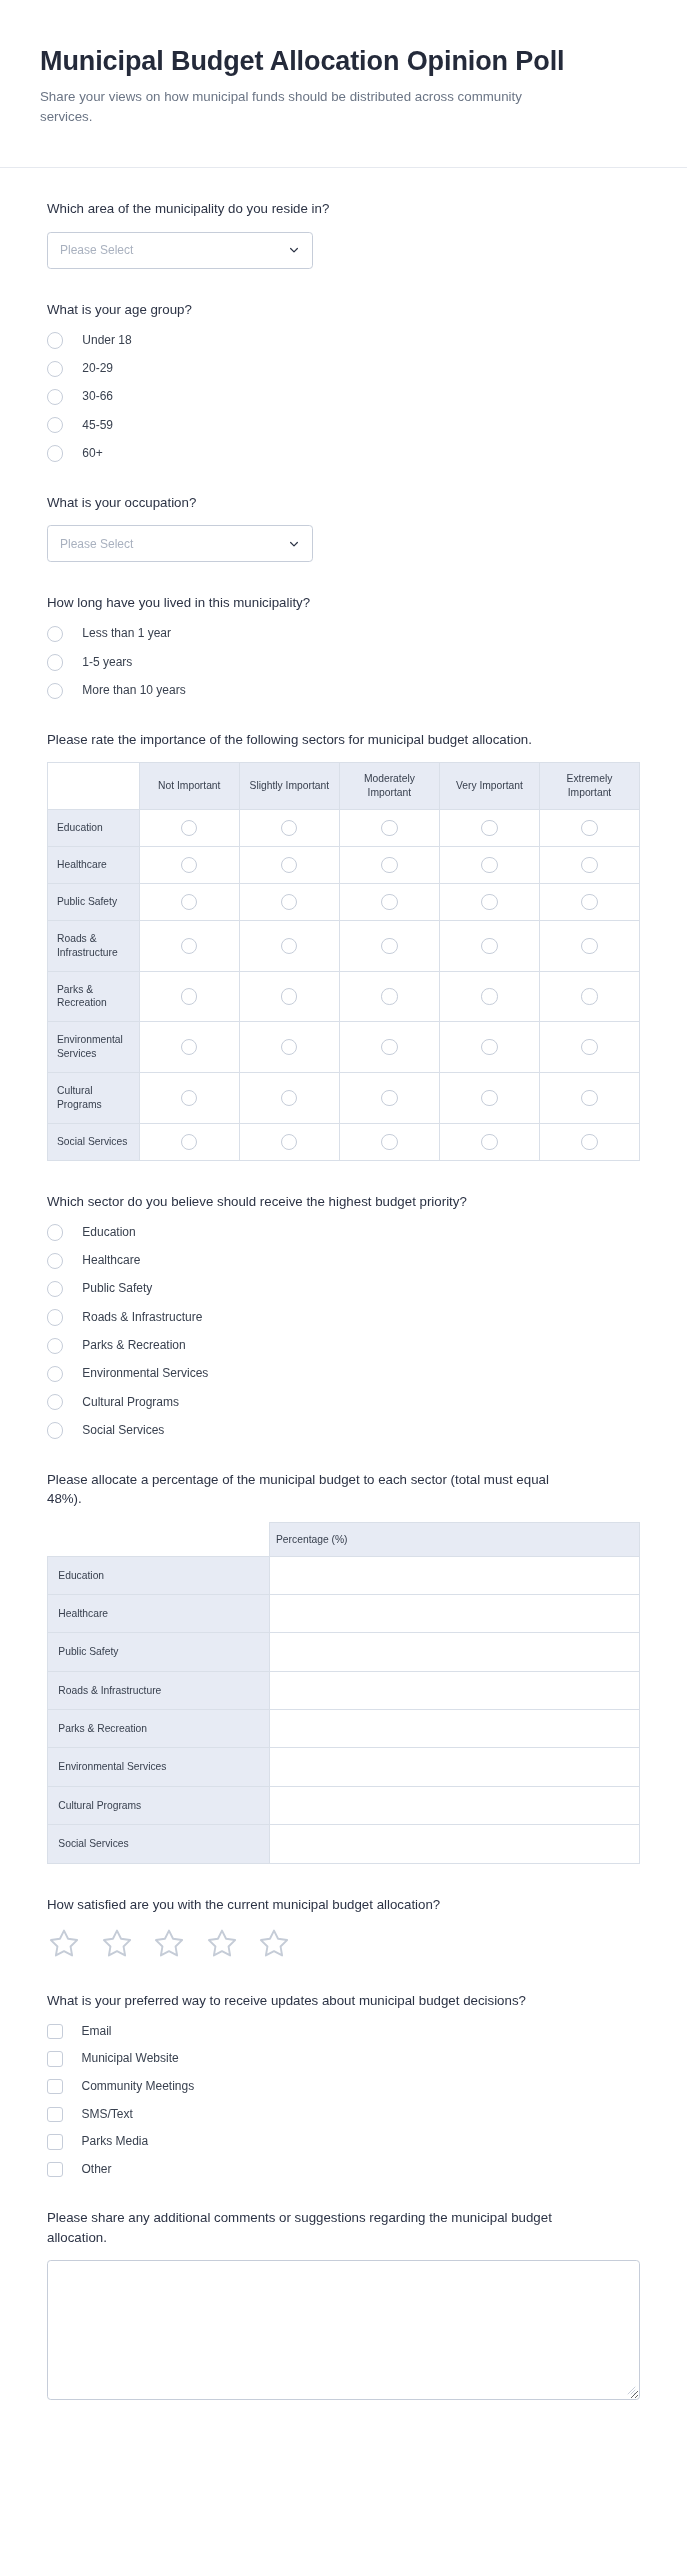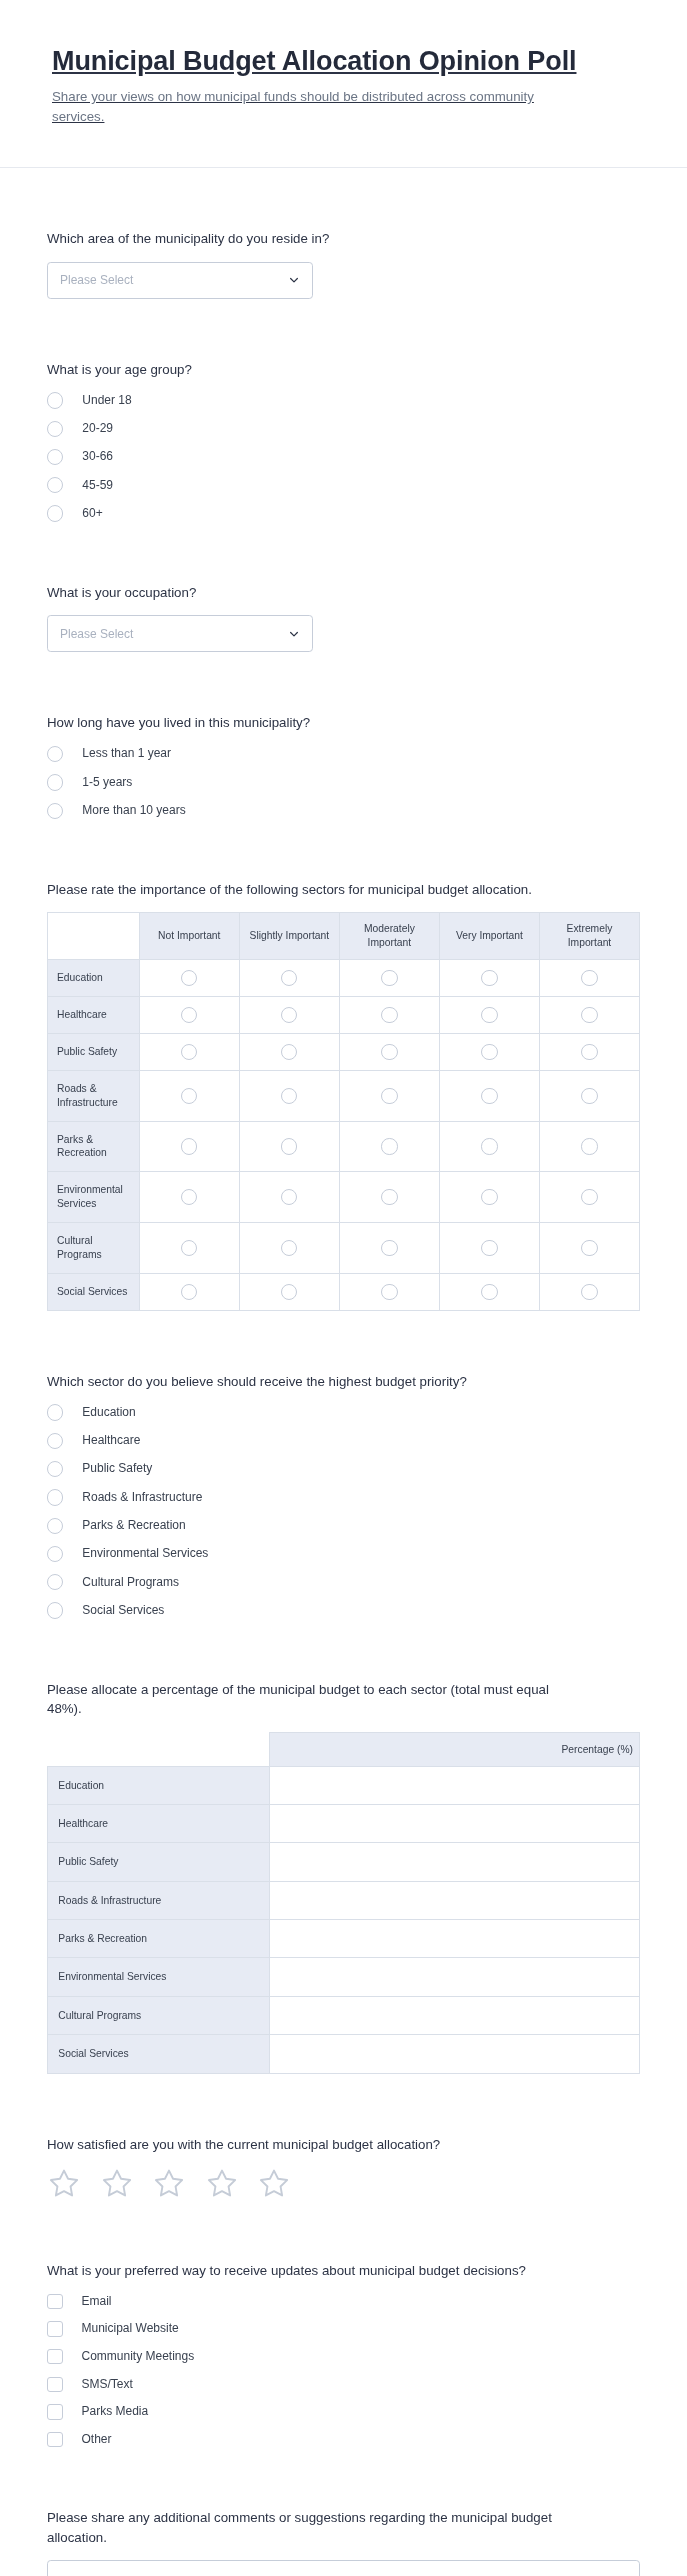--- a/index.html
+++ b/index.html
@@ -1,27 +1,27 @@
 <!DOCTYPE html>
 <html style="font-size:12px"><head>
 <meta charset="utf-8">
 <style>
   * { box-sizing: border-box; }
   html, body { margin: 0; padding: 0; background: #fff; }
   body { font-family: "Liberation Sans", sans-serif; color: #2c3345; }
   .page { width: 687px; min-height: 2576px; margin: 0 auto; background: #fff; }
 
-  .form-header { padding: 46px 52px 0; text-decoration: underline; }
+  .form-header { padding: 46px 40px 0; }
   .form-title { font-size: 27px; font-weight: 700; margin: 0 0 10.3px; color: #242a3a; letter-spacing: -0.1px; }
   .form-subtitle { font-size: 13.3px; line-height: 1.5; color: #6b7585; margin: 0; max-width: 517px; }
 
   .divider { border: none; border-top: 0.7px solid #e6e9ef; margin: 40px 0 0; width: 100%; }
 
   .form-body { padding: 0 47px; }
-  .question { margin-top: 61px; }
+  .question { margin-top: 31px; }
   .q-label { font-size: 13.3px; font-weight: 500; color: #2c3345; margin-bottom: 13.3px; max-width: 517px; line-height: 1.45; }
 
   .select { width: 266px; height: 37px; border: 0.7px solid #c6cdd9; border-radius: 3.7px;
             display: flex; align-items: center; justify-content: space-between;
             padding: 0 12px; cursor: pointer; background: #fff; }
   .select-placeholder { color: #a9b1bf; font-size: 12px; }
   .chevron { flex: 0 0 auto; }
 
   .opt { display: flex; align-items: center; gap: 19px; margin-bottom: 12px; }
   .radio { width: 16.3px; height: 16.3px; border: 1.1px solid #c6cdd9; border-radius: 50%;
@@ -35,21 +35,21 @@
   .m-corner { width: 15.5%; background: #fff; }
   .m-col { background: #e7ebf4; font-size: 10.3px; font-weight: 400; color: #39414f;
            padding: 9px 6px; text-align: center; line-height: 1.35; }
   .m-row { background: #e7ebf4; font-size: 10.3px; font-weight: 400; color: #39414f;
            padding: 11px 9px; text-align: left; line-height: 1.35; }
   .m-cell { text-align: center; padding: 9px 0; background: #fff; }
   .m-cell .radio { vertical-align: middle; }
 
   .alloc .a-blank { border: none; background: #fff; width: 222px; }
   .alloc .a-col { border: 0.7px solid #d9dfe8; background: #e7ebf4; font-size: 10.3px; font-weight: 400;
-                  color: #39414f; padding: 11px 6px; text-align: right; }
+                  color: #39414f; padding: 11px 6px; text-align: left; }
   .alloc .a-row { border: 0.7px solid #d9dfe8; background: #e7ebf4; font-size: 10.3px; font-weight: 400;
                   color: #39414f; text-align: left; padding: 12px 10.3px; line-height: 1.3; }
   .alloc .a-cell { border: 0.7px solid #d9dfe8; padding: 0; background: #fff; }
   .a-input { width: 100%; height: 35px; border: none; outline: none; font-size: 11px;
              padding: 0 9px; background: transparent; font-family: inherit; color: #2c3345; display: block; }
 
   .stars { display: flex; gap: 18.5px; margin-top: 4.4px; }
   .star { cursor: pointer; line-height: 0; }
 
   .textarea-wrap { position: relative; width: 593px; }

